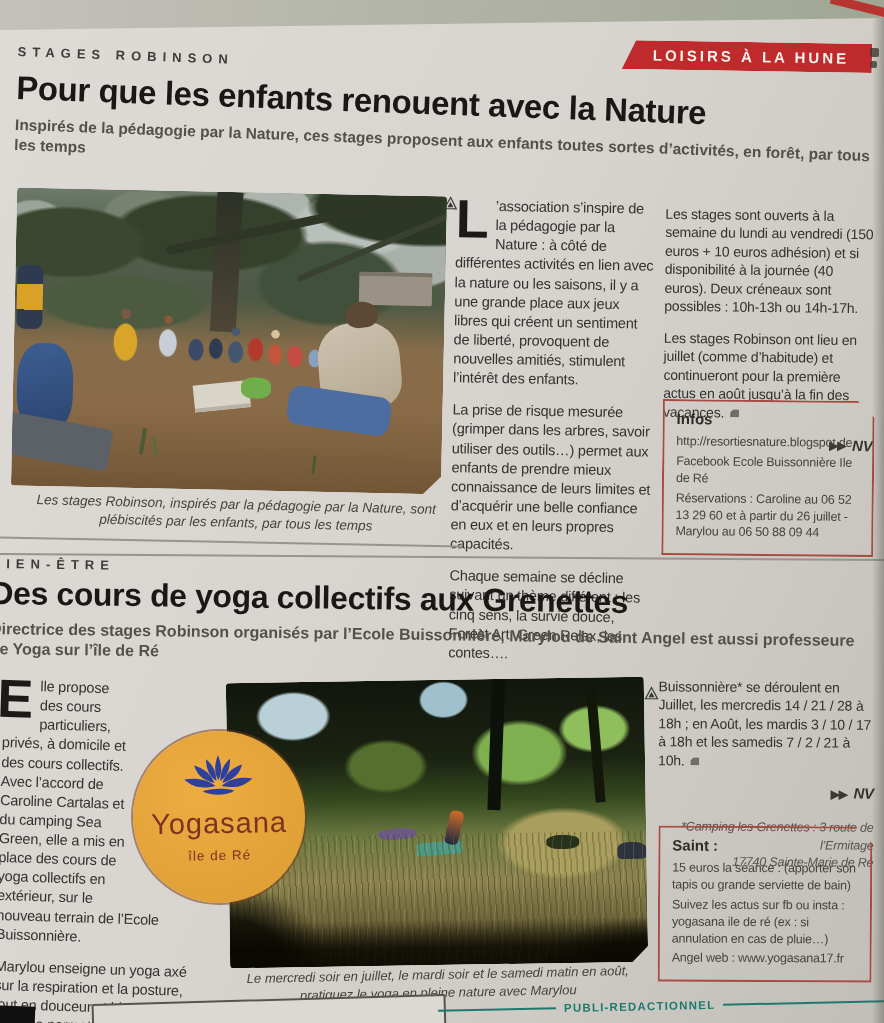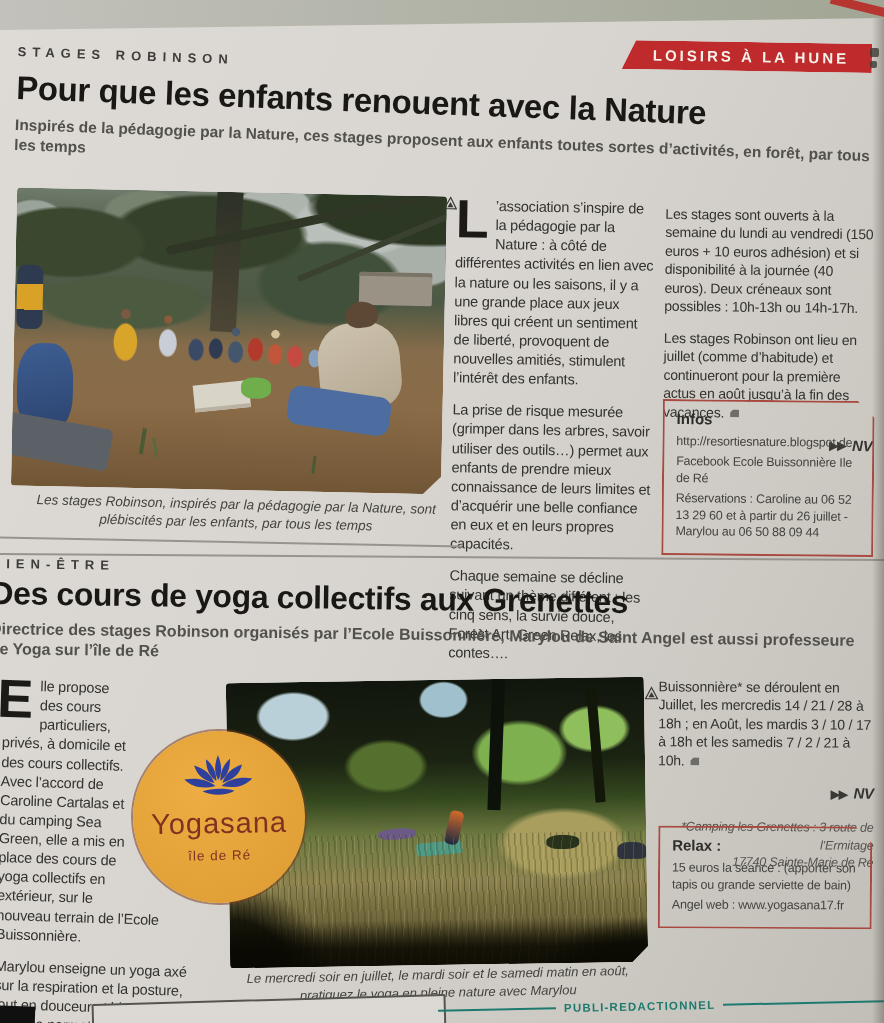--- a/index.html
+++ b/index.html
@@ -255,22 +255,23 @@
         <span class="arrows">▶▶</span>
         <span class="name">NV</span>
       </div>
       <div class="footnote">
         <div>*Camping les Grenettes : 3 route de l’Ermitage</div>
         <div>17740 Sainte-Marie de Ré</div>
       </div>
     </div>
 
     <div class="infos infos2">
-      <div class="infos-title">Relax :</div>
+      <div class="infos-title">Saint :</div>
       <div class="line">15 euros la séance : (apporter son tapis ou grande serviette de bain)</div>
+      <div class="line">Suivez les actus sur fb ou insta : yogasana ile de ré  (ex : si annulation en cas de pluie…)</div>
       <div class="line">Angel web : www.yogasana17.fr</div>
     </div>
 
     <div class="caption cap2">Le mercredi soir en juillet, le mardi soir et le samedi matin en août, pratiquez le yoga en pleine nature avec Marylou</div>
 
     <div class="black-chip"></div>
     <div class="white-box"></div>
     <div class="publi">
       <div class="l1"></div>
       <span>PUBLI-REDACTIONNEL</span>

